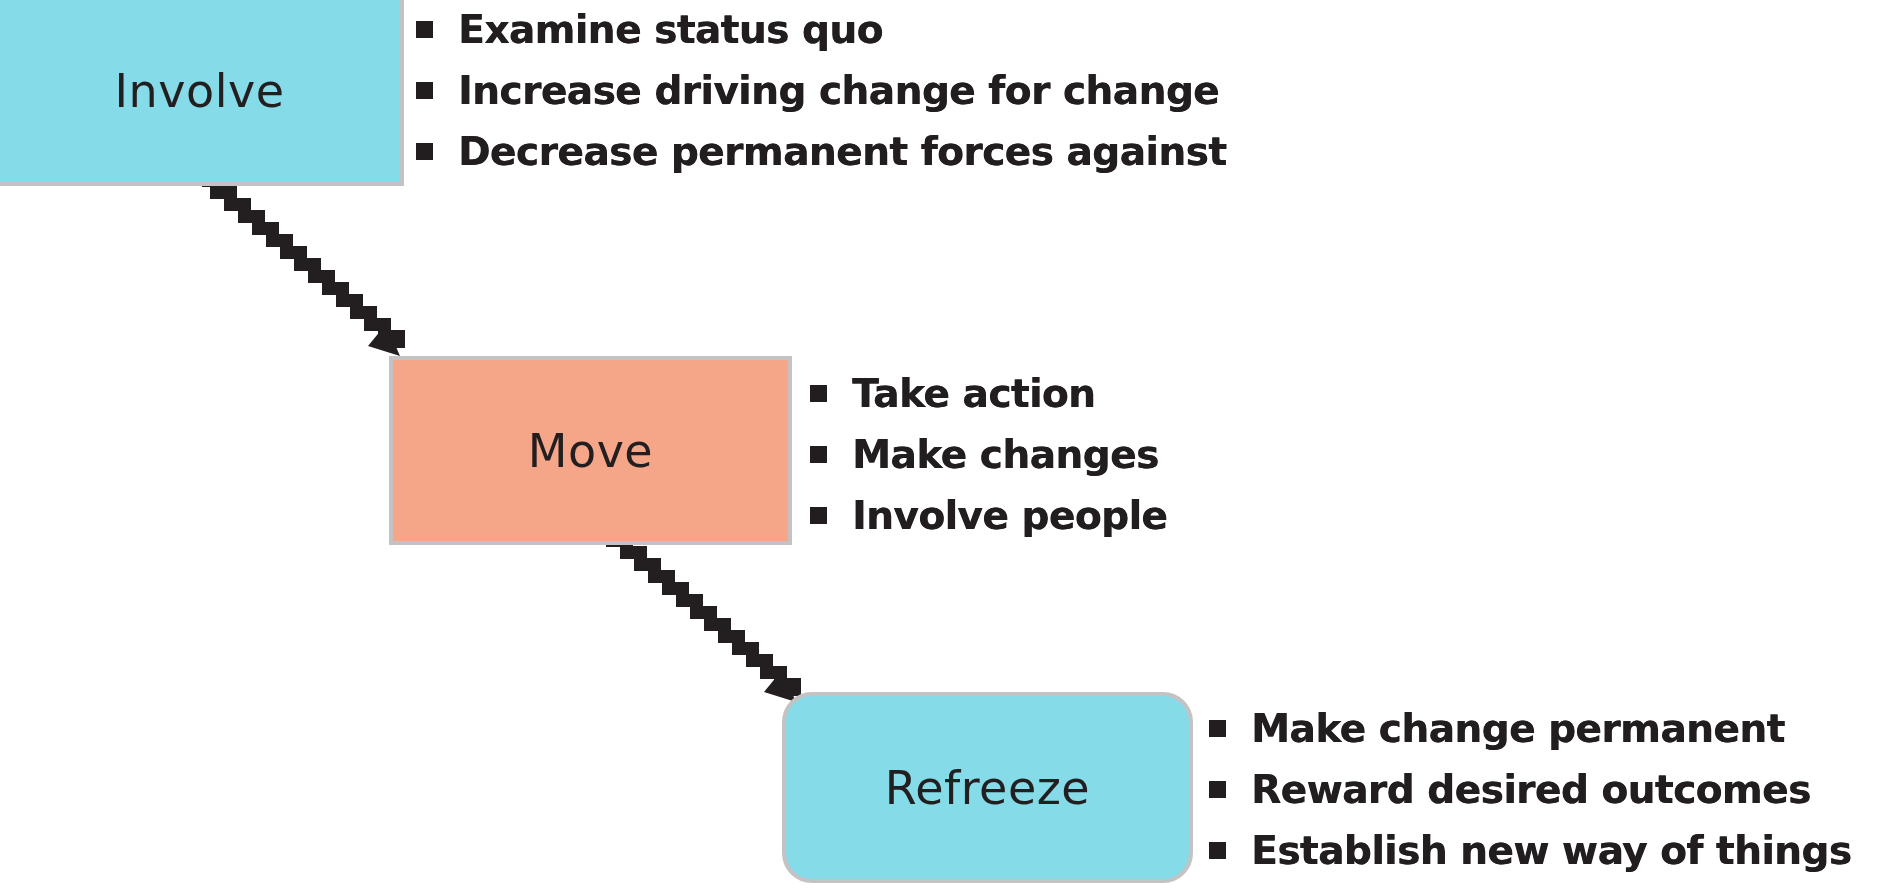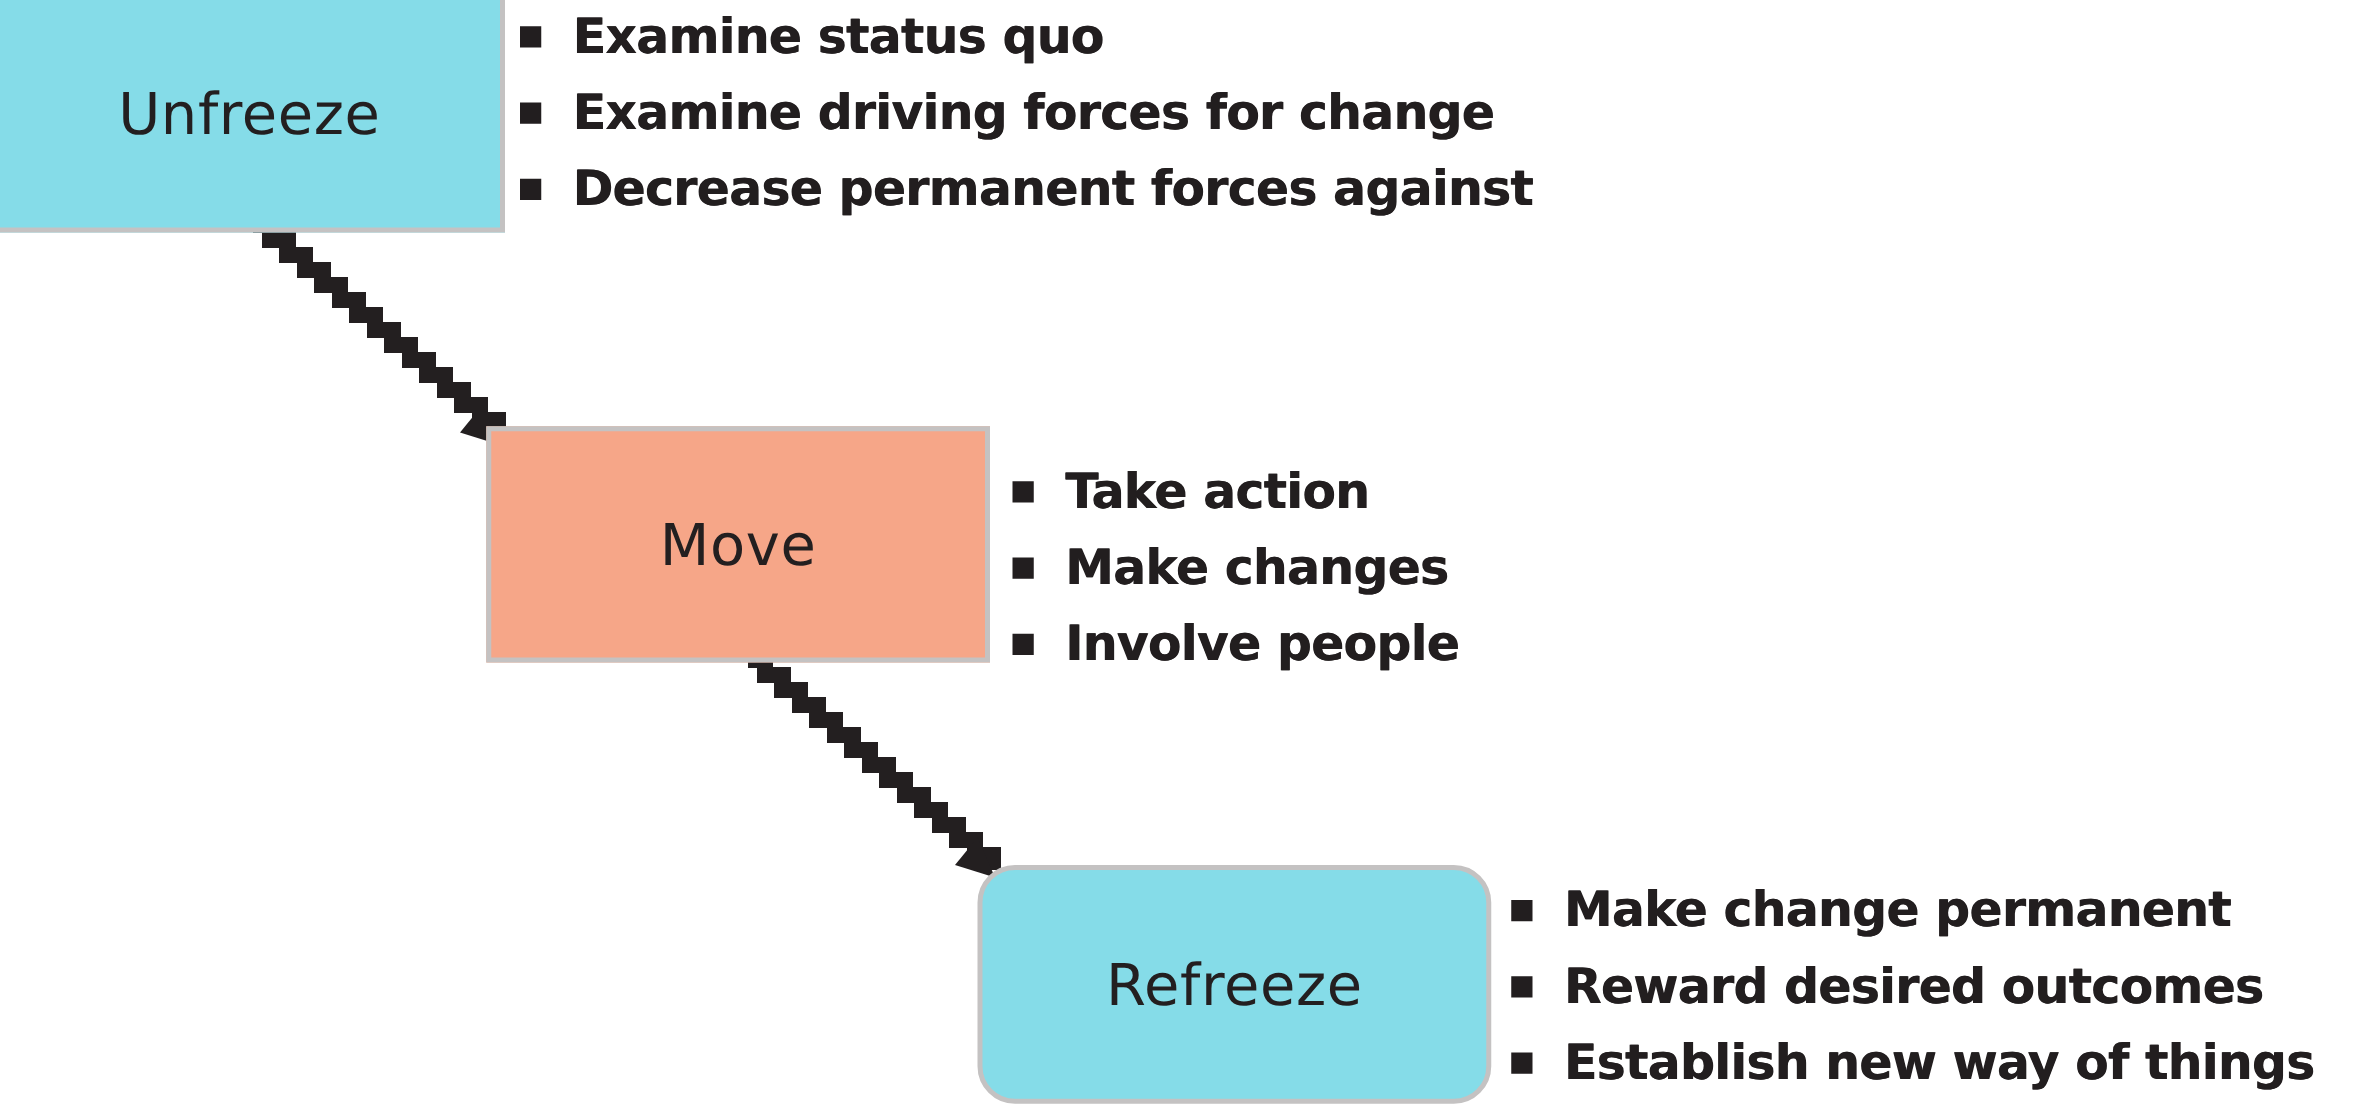--- a/index.html
+++ b/index.html
@@ -81,38 +81,38 @@
       <path class="arrow-path" d="M202,180 h14 v12 h14 v12 h14 v12 h14 v12 h14 v12 h14 v12 h14 v12 h14 v12 h14 v12 h14 v12 h14 v12 h14 v12 h14 v12 h14 v12"></path>
       <polygon class="arrow-head" points="400,356 368,346 386,324"></polygon>
     </g>
     <g>
       <path class="arrow-path" d="M598,528 h14 v12 h14 v12 h14 v12 h14 v12 h14 v12 h14 v12 h14 v12 h14 v12 h14 v12 h14 v12 h14 v12 h14 v12 h14 v12 h14 v12"></path>
       <polygon class="arrow-head" points="796,702 764,692 782,670"></polygon>
     </g>
   </svg>
 
   <div class="stage-box box-unfreeze" style="background-color: rgb(133, 220, 232);">
-    <span class="stage-label">Unfreeze</span>
+    <span class="stage-label">Involve</span>
   </div>
   <ul class="bullet-list bullets-unfreeze">
     <li>
       <span class="bullet-square"></span>
       <span class="bullet-text">Examine status quo</span>
     </li>
     <li>
       <span class="bullet-square"></span>
-      <span class="bullet-text">Examine driving forces for change</span>
+      <span class="bullet-text">Increase driving change for change</span>
     </li>
     <li>
       <span class="bullet-square"></span>
       <span class="bullet-text">Decrease permanent forces against</span>
     </li>
   </ul>
 
-  <div class="stage-box box-move" style="background-color: rgb(246, 166, 136);">
+  <div class="stage-box box-move" style="background-color: rgb(246, 166, 136); margin-top: 15px;">
     <span class="stage-label">Move</span>
   </div>
   <ul class="bullet-list bullets-move">
     <li>
       <span class="bullet-square"></span>
       <span class="bullet-text">Take action</span>
     </li>
     <li>
       <span class="bullet-square"></span>
       <span class="bullet-text">Make changes</span>

